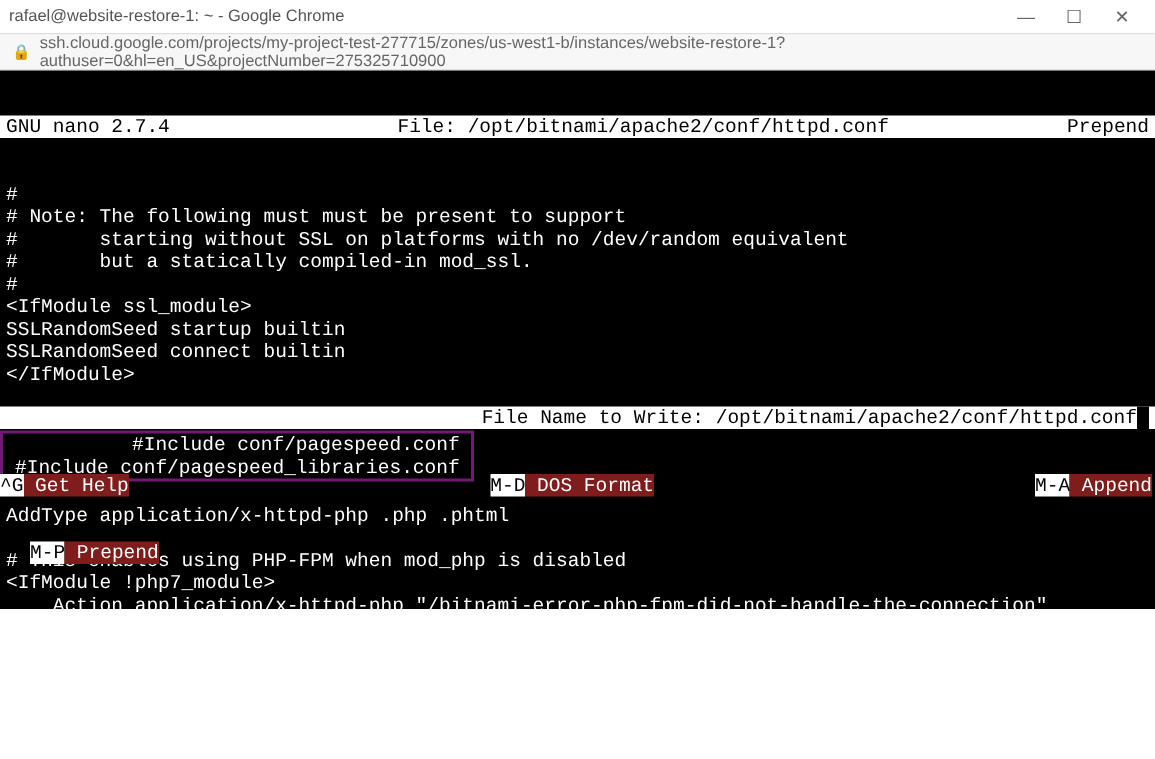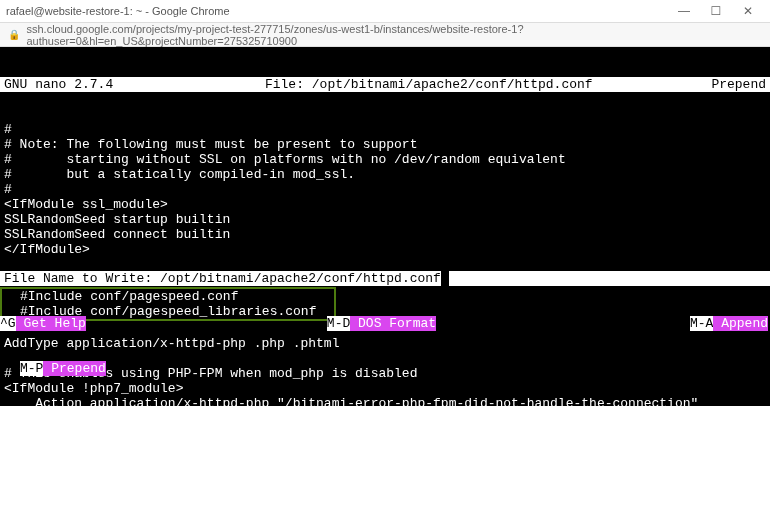--- a/index.html
+++ b/index.html
@@ -6,30 +6,30 @@
 body { width: 770px; height: 506px; font-family: "Segoe UI", sans-serif; background: #fff; overflow: hidden; }
 .titlebar { height: 23px; background: #fff; border-bottom: 1px solid #ddd; display: flex; align-items: center; padding: 0 6px; font-size: 11px; color: #555; }
 .titlebar .spacer { flex: 1; }
 .win-btn { width: 32px; height: 22px; display: inline-flex; align-items: center; justify-content: center; color: #666; font-size: 12px; }
 .addrbar { height: 24px; background: #f7f7f7; display: flex; align-items: center; padding: 0 8px; font-size: 11px; color: #666; border-bottom: 1px solid #e0e0e0; }
 .addrbar .lock { margin-right: 6px; font-size: 10px; color: #555; }
 .terminal { background: #000; color: #fff; font-family: "Courier New", monospace; font-size: 13px; line-height: 15px; height: 359px; white-space: pre; overflow: hidden; position: relative; }
 .nano-header { background: #fff; color: #000; display: flex; padding: 0 4px; height: 15px; }
 .nano-header .mid { flex: 1; text-align: center; padding-left: 33px; }
 .nano-body { padding: 0 4px; }
-.highlight-box { border: 2px solid #4d7c0f; display: inline-block; padding: 0 18px; margin-left: -4px; }
+.highlight-box { border: 2px solid #701a75; display: inline-block; padding: 0 8px; margin-left: -4px; text-align: right; }
 .ctrlx { position: absolute; left: 335px; top: 410px; background: #f0a020; color: #000; font-weight: bold; font-family: "Segoe UI", sans-serif; font-size: 18px; padding: 4px 14px; border: 1px solid #000; }
-.file-prompt { background: #fff; color: #000; padding: 0 4px; }
+.file-prompt { background: #fff; color: #000; padding: 0 4px; text-align: right; }
 .cursor { background: #000; color: #000; display: inline-block; width: 8px; }
 .nano-footer { display: flex; font-size: 13px; line-height: 15px; }
 .nano-footer .col { flex: 1; }
 .nano-footer .col2 { flex: 1.05; font-family: Liberation Mono, monospace; }
 .nano-footer .col3 { width: 80px; margin-left: 20px; }
 .key { background: #fff; color: #000; }
-.kw { background: #d946ef; color: #fff; }
+.kw { background: #7f1d1d; color: #fff; }
 </style>
 </head>
 <body>
 
 <div class="titlebar">
   <span>rafael@website-restore-1: ~ - Google Chrome</span>
   <span class="spacer"></span>
   <span class="win-btn">—</span>
   <span class="win-btn">☐</span>
   <span class="win-btn">✕</span>

